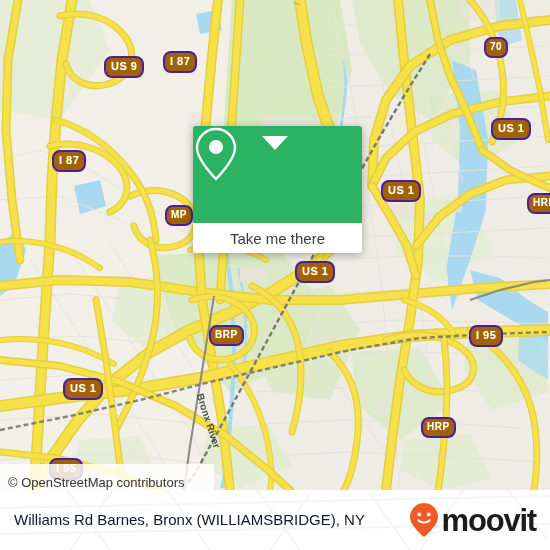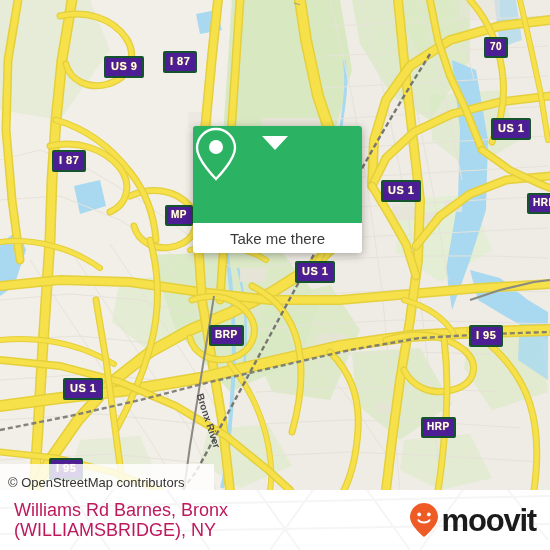--- a/index.html
+++ b/index.html
@@ -8,21 +8,21 @@
 
   #app{position:relative;width:550px;height:550px;overflow:hidden;background:#fff;}
 
   
   #map{position:absolute;left:0;top:0;width:550px;height:490px;overflow:hidden;
        background:#f2efe9;}
   #map svg{position:absolute;left:0;top:0;display:block;}
 
   
   .shield{position:absolute;box-sizing:border-box;
-          background:#4c1d95;border:2px solid #14532d;border-radius:2px;
+          background:#a16207;border:2px solid #4c1d95;border-radius:8px;
           color:#fff;font-weight:bold;font-size:11px;line-height:1;
           letter-spacing:.5px;
           padding:3px 5px 4px 5px;white-space:nowrap;
           text-shadow:0 0 1px #caa800;}
   .shield.sm{font-size:10px;padding:3px 4px 4px 4px;}
 
   
   .roadlabel{position:absolute;color:#9a9a8e;font-size:9px;white-space:nowrap;
              font-weight:bold;opacity:.75;}
   .riverlabel{position:absolute;color:#4c4c4c;font-size:10px;white-space:nowrap;
@@ -46,21 +46,21 @@
                width:0;height:0;border-left:13px solid transparent;
                border-right:13px solid transparent;border-top:14px solid #fff;}
 
   
   #footer{position:absolute;left:0;bottom:0;width:550px;height:60px;
           background:#fff;overflow:hidden;}
   #footerWm{position:absolute;left:0;top:0;width:550px;height:60px;opacity:.30;}
   #footerInner{position:absolute;left:0;top:0;width:550px;height:60px;
                display:flex;align-items:center;justify-content:space-between;
                padding:0 14px 0 14px;box-sizing:border-box;}
-  #addr{font-size:18px;line-height:20px;color:#be185d;max-width:370px;}
+  #addr{font-size:15px;line-height:20px;color:#0f172a;max-width:370px;}
   #logo{display:flex;align-items:center;gap:3px;}
   #logoText{font-size:31px;line-height:31px;color:#1b1b1b;font-weight:bold;
             letter-spacing:-1.2px;}
 </style>
 </head>
 <body>
 
 <div id="app">
 
   <div id="map">

